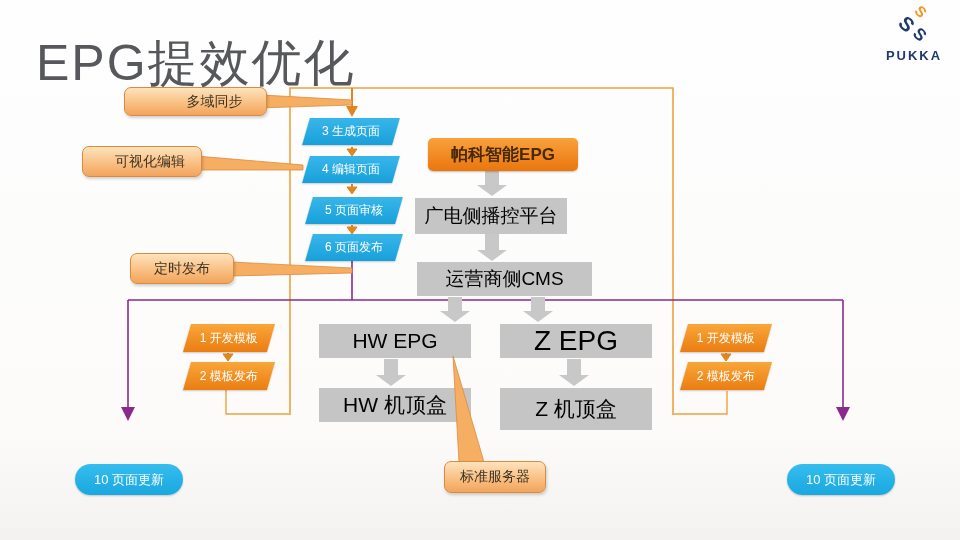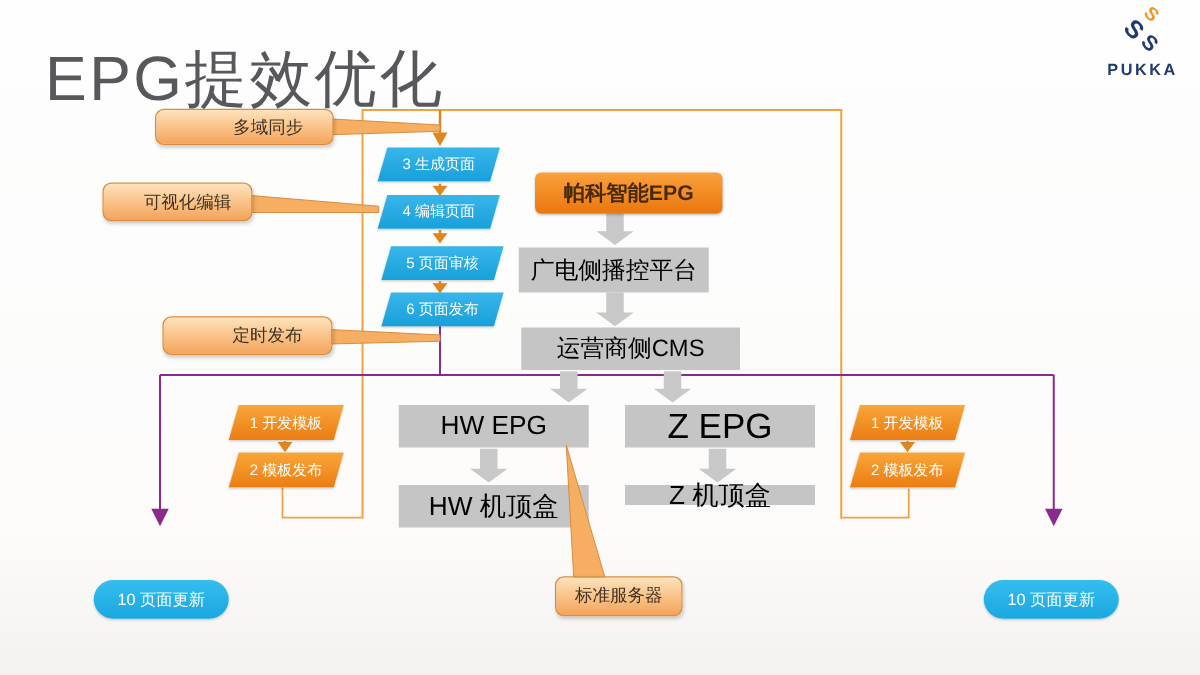--- a/index.html
+++ b/index.html
@@ -127,21 +127,21 @@
   <div class="pgram pgram-blue" style="left:309px;top:234px;width:90px;height:27px;">
     <span class="unskew">6 页面发布</span>
   </div>
 
   <div class="orange-box" style="left:415px;top:138px;width:150px;height:33px;">帕科智能EPG</div>
   <div class="gray-box" style="left:415px;top:198px;width:152px;height:36px;">广电侧播控平台</div>
   <div class="gray-box" style="left:417px;top:262px;width:175px;height:34px;">运营商侧CMS</div>
   <div class="gray-box" style="left:319px;top:324px;width:152px;height:34px;font-size:21px;">HW EPG</div>
   <div class="gray-box" style="left:500px;top:324px;width:152px;height:34px;font-size:28px;">Z EPG</div>
   <div class="gray-box" style="left:319px;top:388px;width:152px;height:34px;font-size:21px;">HW 机顶盒</div>
-  <div class="gray-box" style="left:500px;top:388px;width:152px;height:16px;font-size:21px;">Z 机顶盒</div>
+  <div class="gray-box" style="left:500px;top:388px;width:152px;height:42px;font-size:21px;">Z 机顶盒</div>
 
   <div class="pgram pgram-orange" style="left:187px;top:324px;width:84px;height:28px;">
     <span class="unskew">1 开发模板</span>
   </div>
   <div class="pgram pgram-orange" style="left:187px;top:362px;width:84px;height:28px;">
     <span class="unskew">2 模板发布</span>
   </div>
 
   <div class="pgram pgram-orange" style="left:684px;top:324px;width:84px;height:28px;">
     <span class="unskew">1 开发模板</span>
@@ -157,17 +157,17 @@
     <g fill="#f6ae62" stroke="#d98c3f" stroke-width="0.8">
       <polygon points="226,93 352,100 352,105 226,109"></polygon>
       <polygon points="184,155 303,165 303,170 184,170"></polygon>
       <polygon points="231,262 352,268 352,273 231,276"></polygon>
       <polygon points="453,356 484,462 459,462"></polygon>
     </g>
   </svg>
 
   <div class="callout" style="left:124px;top:87px;width:103px;height:27px;padding-left:38px;">多域同步</div>
   <div class="callout" style="left:82px;top:146px;width:102px;height:29px;padding-left:16px;">可视化编辑</div>
-  <div class="callout" style="left:130px;top:253px;width:102px;height:29px;padding-left:32px;">定时发布</div>
+  <div class="callout" style="left:130px;top:253px;width:102px;height:29px;">定时发布</div>
   <div class="callout" style="left:444px;top:461px;width:100px;height:30px;">标准服务器</div>
 
 
 </div>
 
 </body></html>

